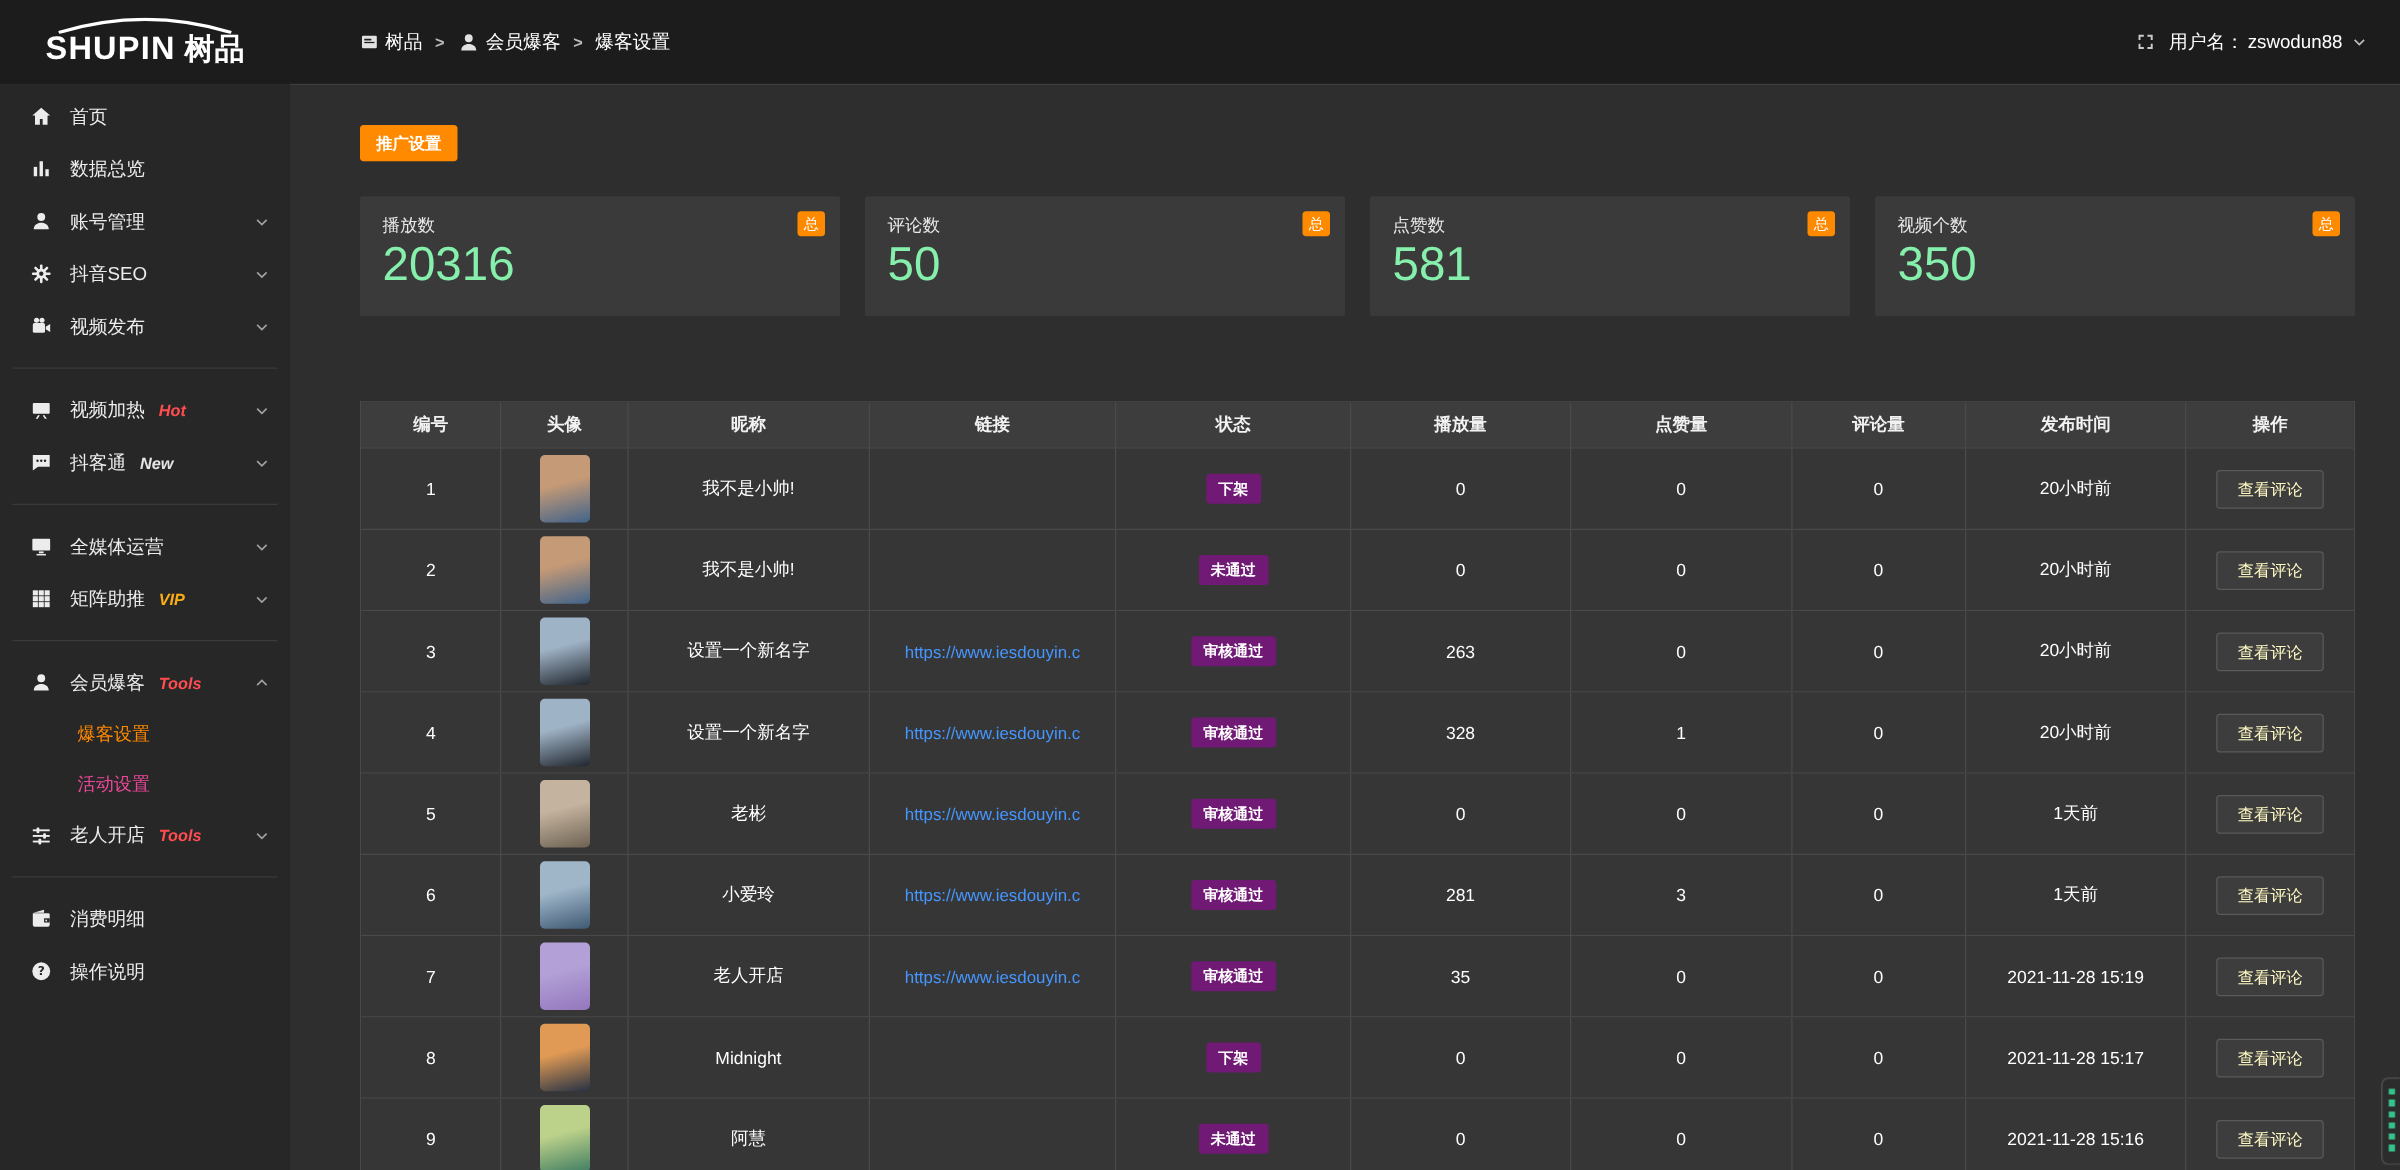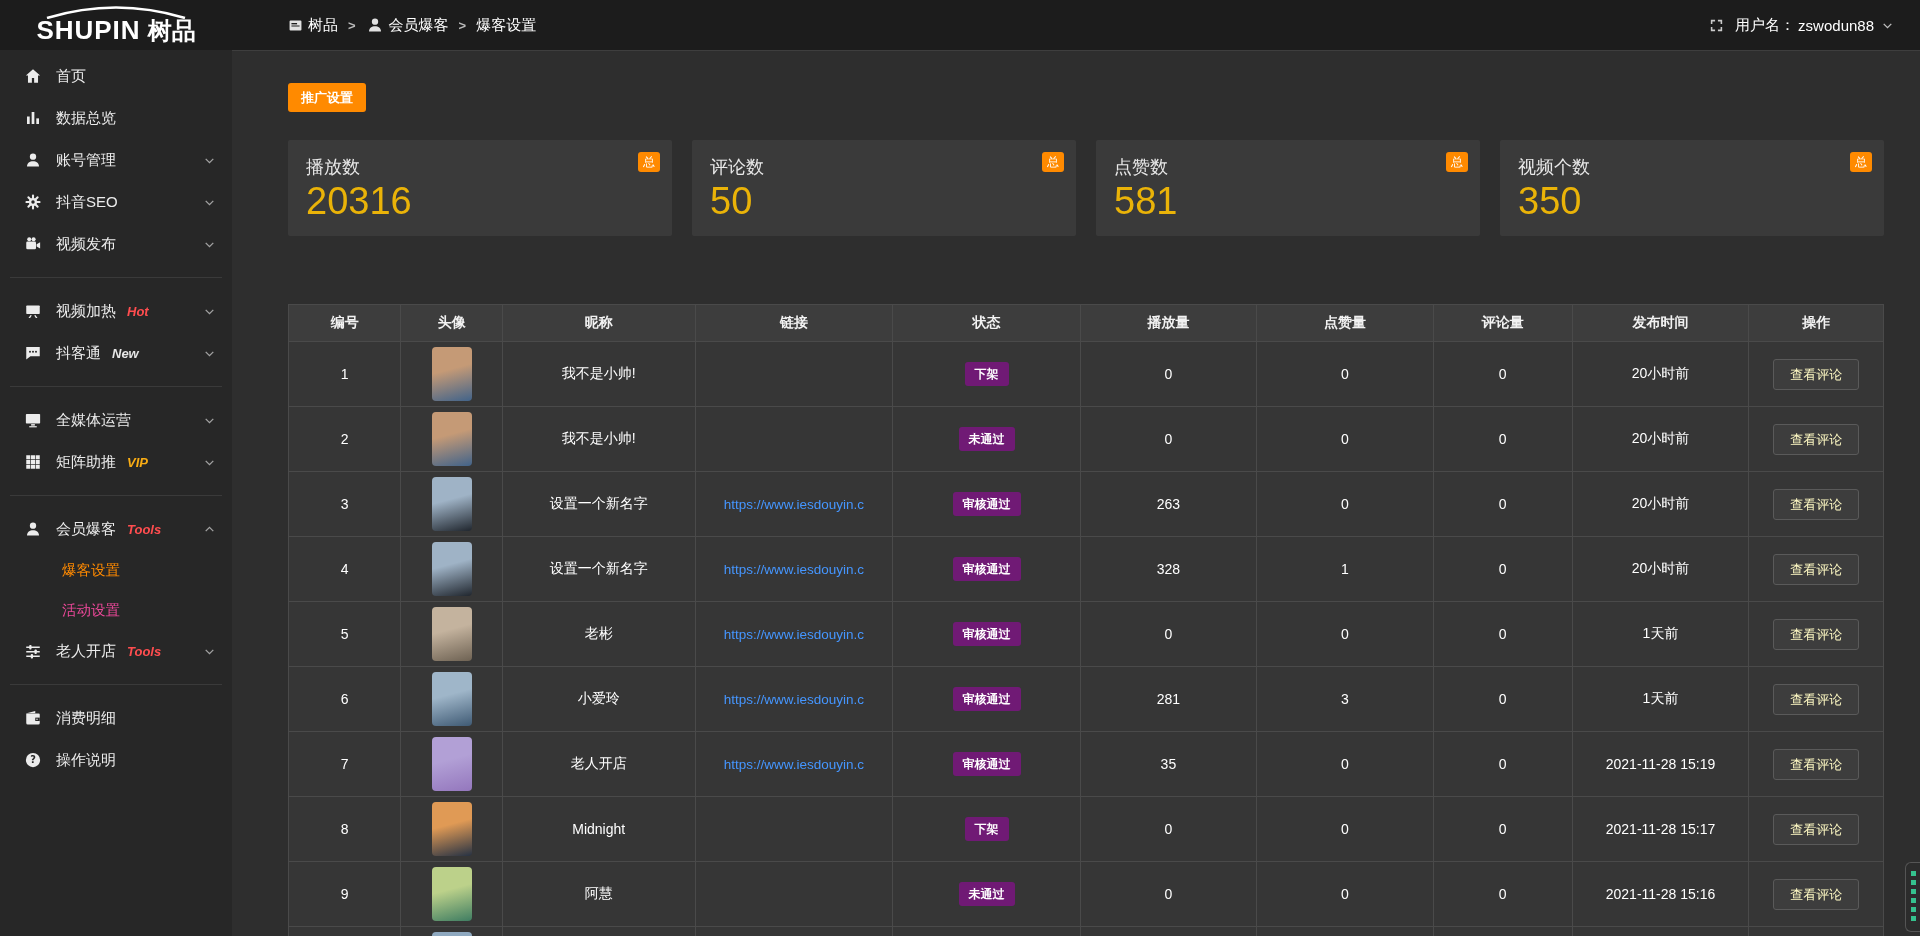--- a/index.html
+++ b/index.html
@@ -1,20 +1,20 @@
 <!DOCTYPE html>
 <html><head>
 <meta charset="utf-8">
 <style>
   * { margin:0; padding:0; box-sizing:border-box; }
   html,body { width:1920px; height:936px; overflow:hidden; background:#2e2e2e;
               font-family:"Liberation Sans","DejaVu Sans",sans-serif; color:#fff; }
 
   
-  .topbar { height:50px; background:#1c1c1c; display:flex; align-items:center; position:relative; z-index:5; }
+  .topbar { height:67px; background:#1c1c1c; display:flex; align-items:center; position:relative; z-index:5; }
   .logo { width:232px; flex:0 0 232px; display:flex; flex-direction:column; align-items:center; justify-content:center; padding-top:2px; }
   .logo-arc { line-height:0; margin-bottom:-4px; }
   .logo-text { display:flex; align-items:baseline; }
   .logo-en { font-weight:bold; font-size:26px; letter-spacing:1px; }
   .logo-zh { font-weight:bold; font-size:24px; margin-left:7px; }
   .breadcrumb { display:flex; align-items:center; margin-left:56px; font-size:15px; }
   .crumb { display:flex; align-items:center; cursor:pointer; }
   .crumb-icon { display:flex; margin-right:5px; opacity:.95; }
   .crumb-sep { margin:0 10px; color:#bbb; font-size:13px; font-weight:bold; }
   .topbar-right { margin-left:auto; display:flex; align-items:center; gap:10px; padding-right:26px; font-size:15px; }
@@ -36,22 +36,22 @@
   .nav-chevron.up { transform:rotate(180deg); }
   .nav-divider { height:1px; background:#3a3a3a; margin:12px 10px; }
   .submenu-item { height:40px; display:flex; align-items:center; padding-left:62px; font-size:14.5px; color:#ec4899; cursor:pointer; }
   .submenu-item.active { color:#ff8a00; }
 
   
   .promo-btn { display:inline-block; background:#ff8a00; color:#fff; font-size:13px; font-weight:bold;
                padding:8px 13px; border-radius:3px; border:none; cursor:pointer; line-height:1; }
   .stats-row { display:flex; gap:20px; margin-top:28px; }
   .stat-card { flex:1; background:#3a3a3a; border-radius:2px; height:96px; padding:15px 18px; position:relative; }
-  .stat-label { font-size:18px; color:#e8e8e8; }
-  .stat-value { font-size:38px; color:#eab308; margin-top:2px; line-height:1.1; }
+  .stat-label { font-size:14px; color:#e8e8e8; }
+  .stat-value { font-size:38px; color:#86efac; margin-top:2px; line-height:1.1; }
   .stat-badge { position:absolute; top:12px; right:12px; background:#ff8a00; color:#fff; font-size:12px;
                 padding:4px 5px; border-radius:3px; line-height:1; }
 
   
   .table { margin-top:68px; border:1px solid #4a4a4a; border-bottom:none; }
   .trow { display:grid; grid-template-columns:105fr 95fr 180fr 185fr 175fr 165fr 165fr 130fr 165fr 125fr;
           background:#363636; border-bottom:1px solid #4a4a4a; }
   .trow.thead { background:#3d3d3d; }
   .tcell { display:flex; align-items:center; justify-content:center; border-right:1px solid #4a4a4a;
            font-size:14px; color:#fff; min-height:64px; text-align:center; padding:0 6px; }

